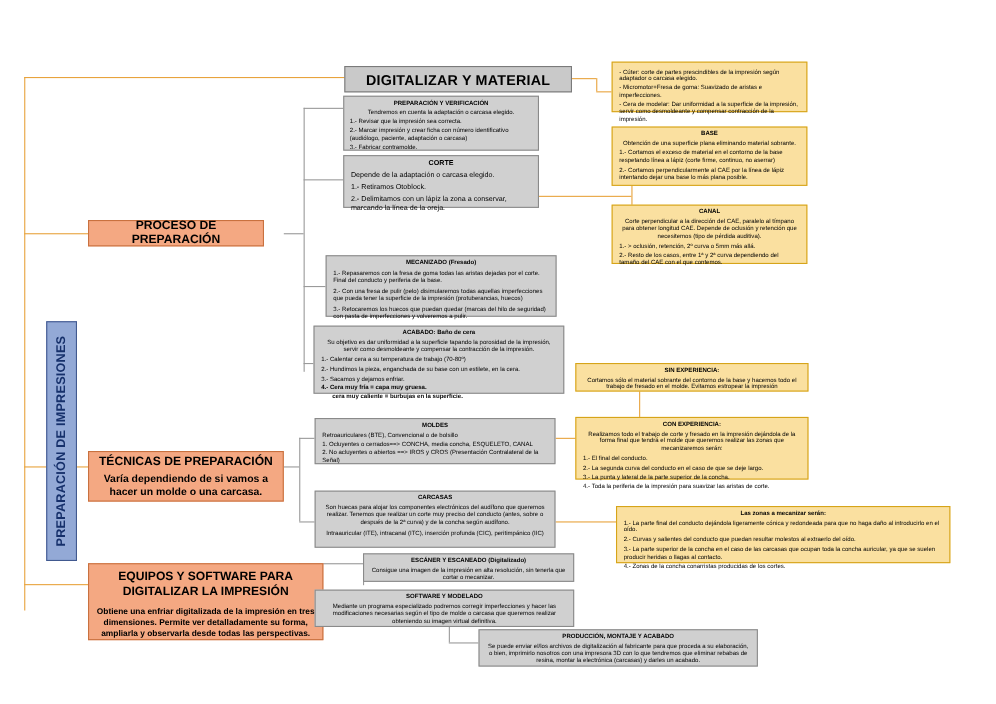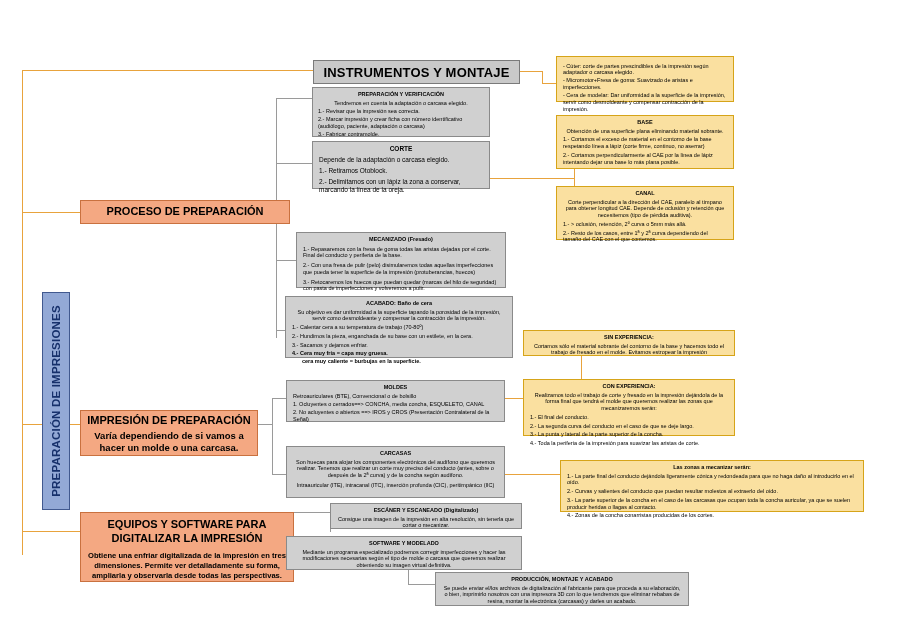--- a/index.html
+++ b/index.html
@@ -165,29 +165,29 @@
   <div class="ln lnh gr" style="left:272px; top:550px; width:14px;"></div>
   <div class="ln lnv gr" style="left:330px; top:512px; height:20px;"></div>
   <div class="ln lnv gr" style="left:408px; top:570px; height:14px;"></div>
   <div class="ln lnh gr" style="left:408px; top:584px; width:27px;"></div>
 
   <div id="root-title">
     <span>PREPARACIÓN DE IMPRESIONES</span>
   </div>
 
   <div id="instr-title">
-    <span>INSTRUMENTOS Y MONTAJE</span>
-  </div>
-
-  <div class="box orange lvl1" style="left:80px; top:200px; width:210px; height:24px; display:flex; align-items:center; justify-content:center;">
+    <span>DIGITALIZAR Y MATERIAL</span>
+  </div>
+
+  <div class="box orange lvl1" style="left:80px; top:200px; width:160px; height:24px; display:flex; align-items:center; justify-content:center;">
     <span class="bhead" style="margin:0;">PROCESO DE PREPARACIÓN</span>
   </div>
 
   <div class="box orange lvl1" style="left:80px; top:410px; width:178px; height:46px;">
-    <span class="bhead">IMPRESIÓN DE PREPARACIÓN</span>
+    <span class="bhead">TÉCNICAS DE PREPARACIÓN</span>
     <span class="sub">Varía dependiendo de si vamos a hacer un molde o una carcasa.</span>
   </div>
 
   <div class="box orange lvl1" style="left:80px; top:512px; width:214px; height:70px; padding-top:5px;">
     <span class="bhead" style="line-height:1.25;">EQUIPOS Y SOFTWARE PARA DIGITALIZAR LA IMPRESIÓN</span>
     <span class="sub" style="font-size:7.6px; line-height:1.35; margin-top:5px;">Obtiene una enfriar digitalizada de la impresión en tres dimensiones. Permite ver detalladamente su forma, ampliarla y observarla desde todas las perspectivas.</span>
   </div>
 
   <div class="box yellow" style="left:556px; top:56px; width:178px; height:46px; padding:4px 6px;">
     <span class="bline t55">- Cúter: corte de partes prescindibles de la impresión según adaptador o carcasa elegido.</span>

